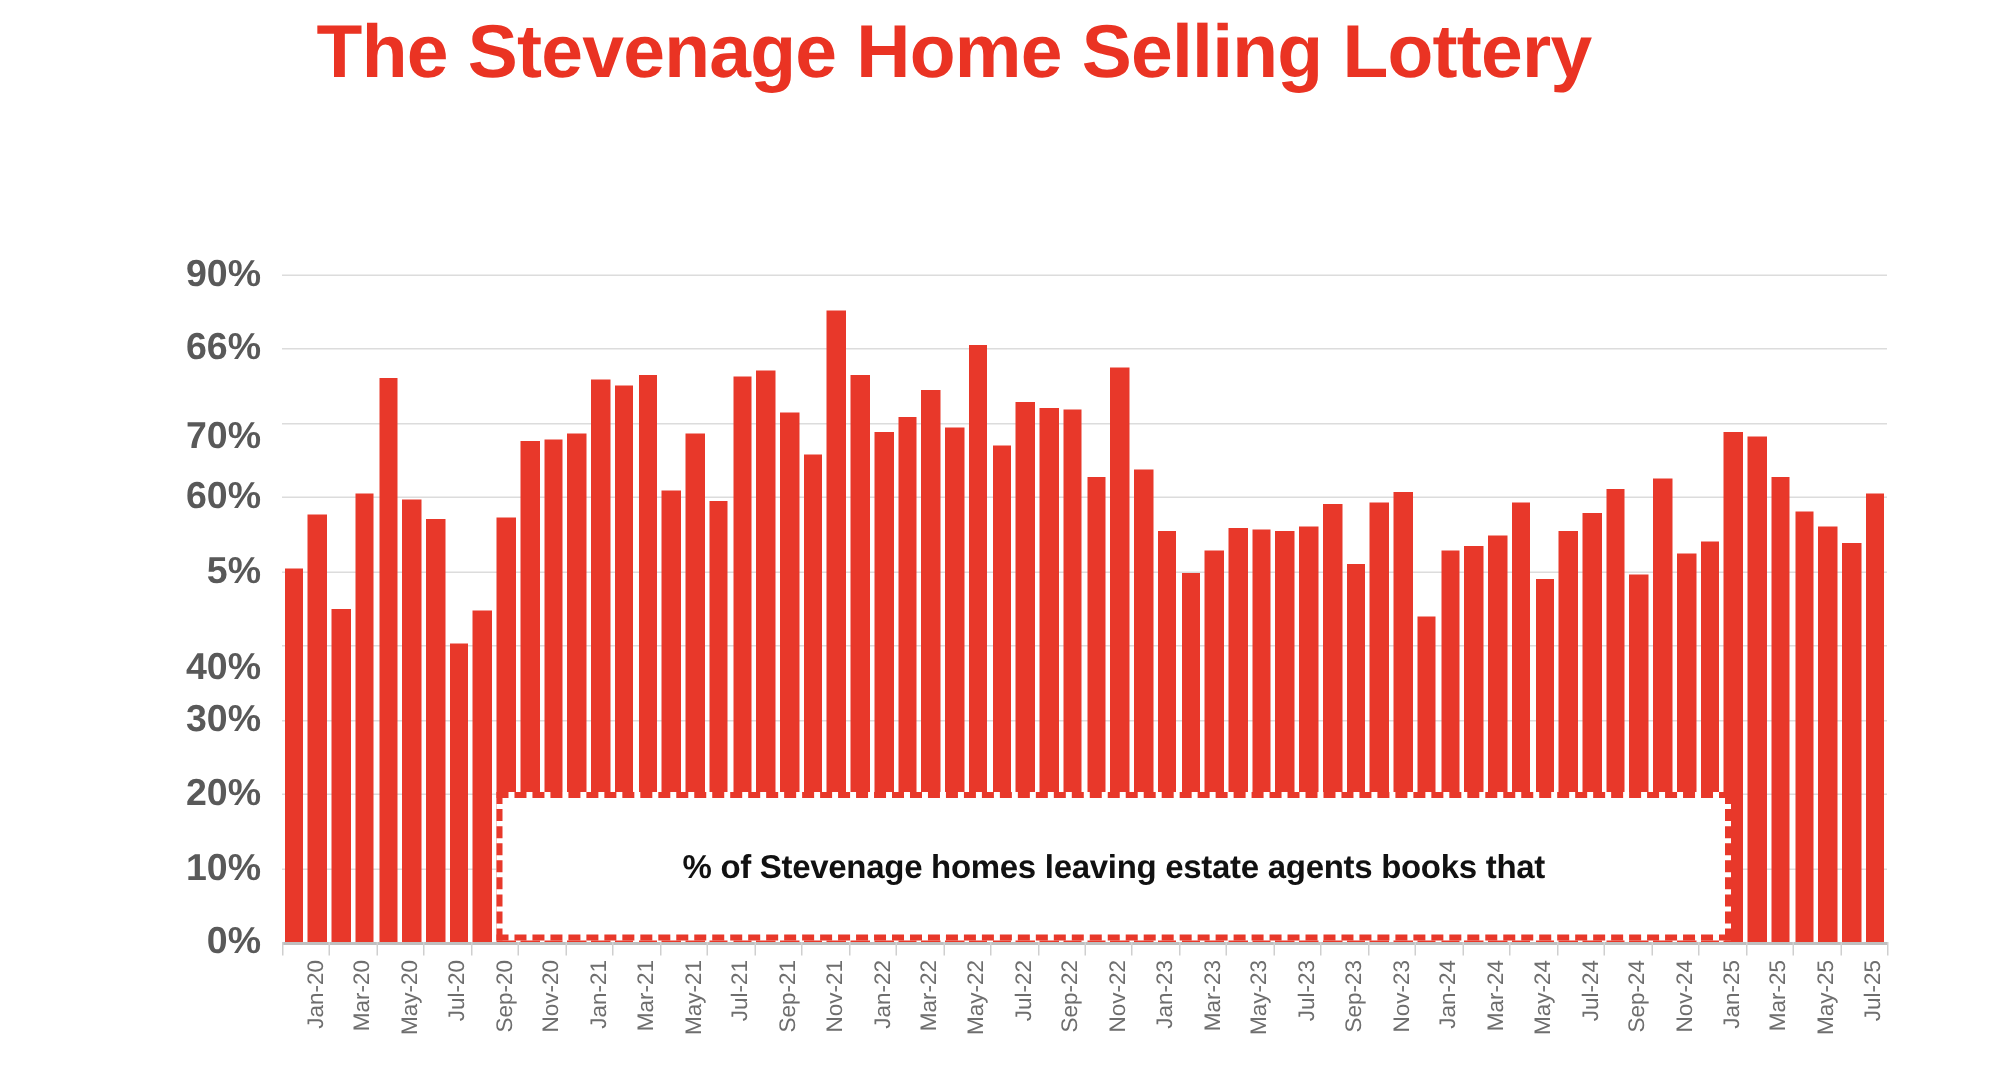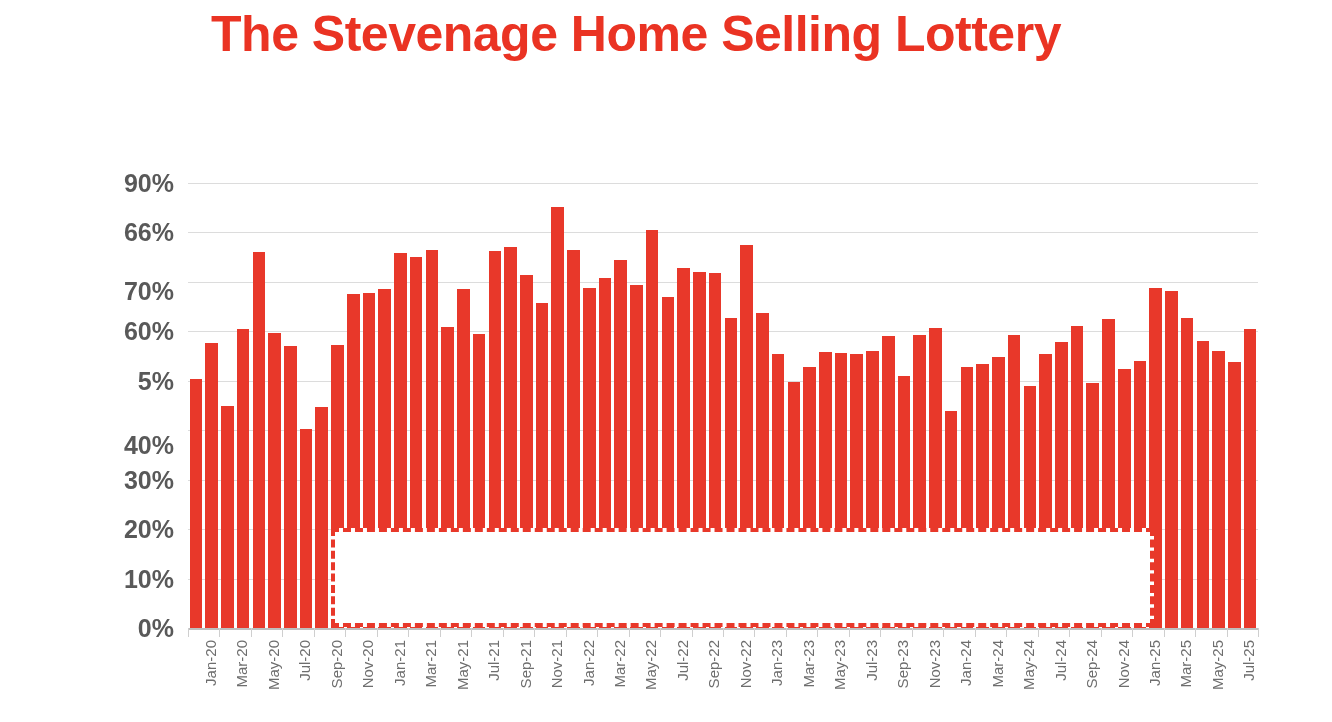--- a/index.html
+++ b/index.html
@@ -231,15 +231,16 @@
       <div class="xlab" style="left: 1051.57px;">Jul-24</div>
       <div class="xlab" style="left: 1083.04px;">Sep-24</div>
       <div class="xlab" style="left: 1114.51px;">Nov-24</div>
       <div class="xlab" style="left: 1145.99px;">Jan-25</div>
       <div class="xlab" style="left: 1177.46px;">Mar-25</div>
       <div class="xlab" style="left: 1208.93px;">May-25</div>
       <div class="xlab" style="left: 1240.4px;">Jul-25</div>
     </div>
 
   <div class="caption-box" style="border-color: rgb(232, 56, 42);">
+    <div class="cap-l1">% of Stevenage homes leaving estate agents books that</div>
   </div>
 
 </div>
 
 </body></html>

